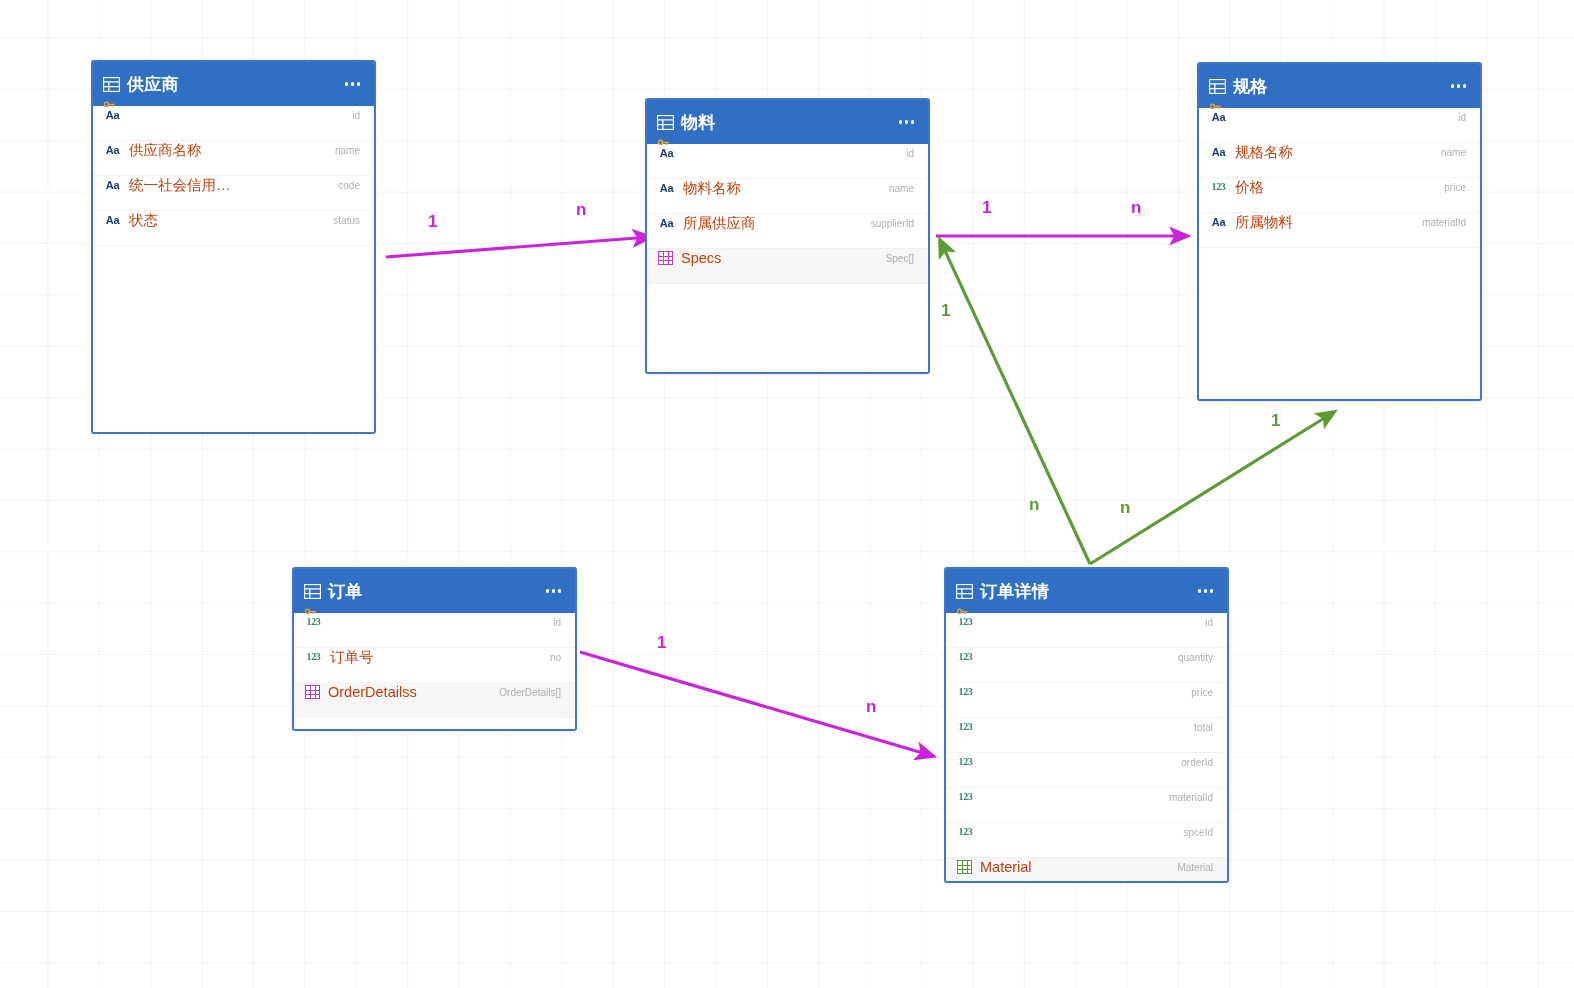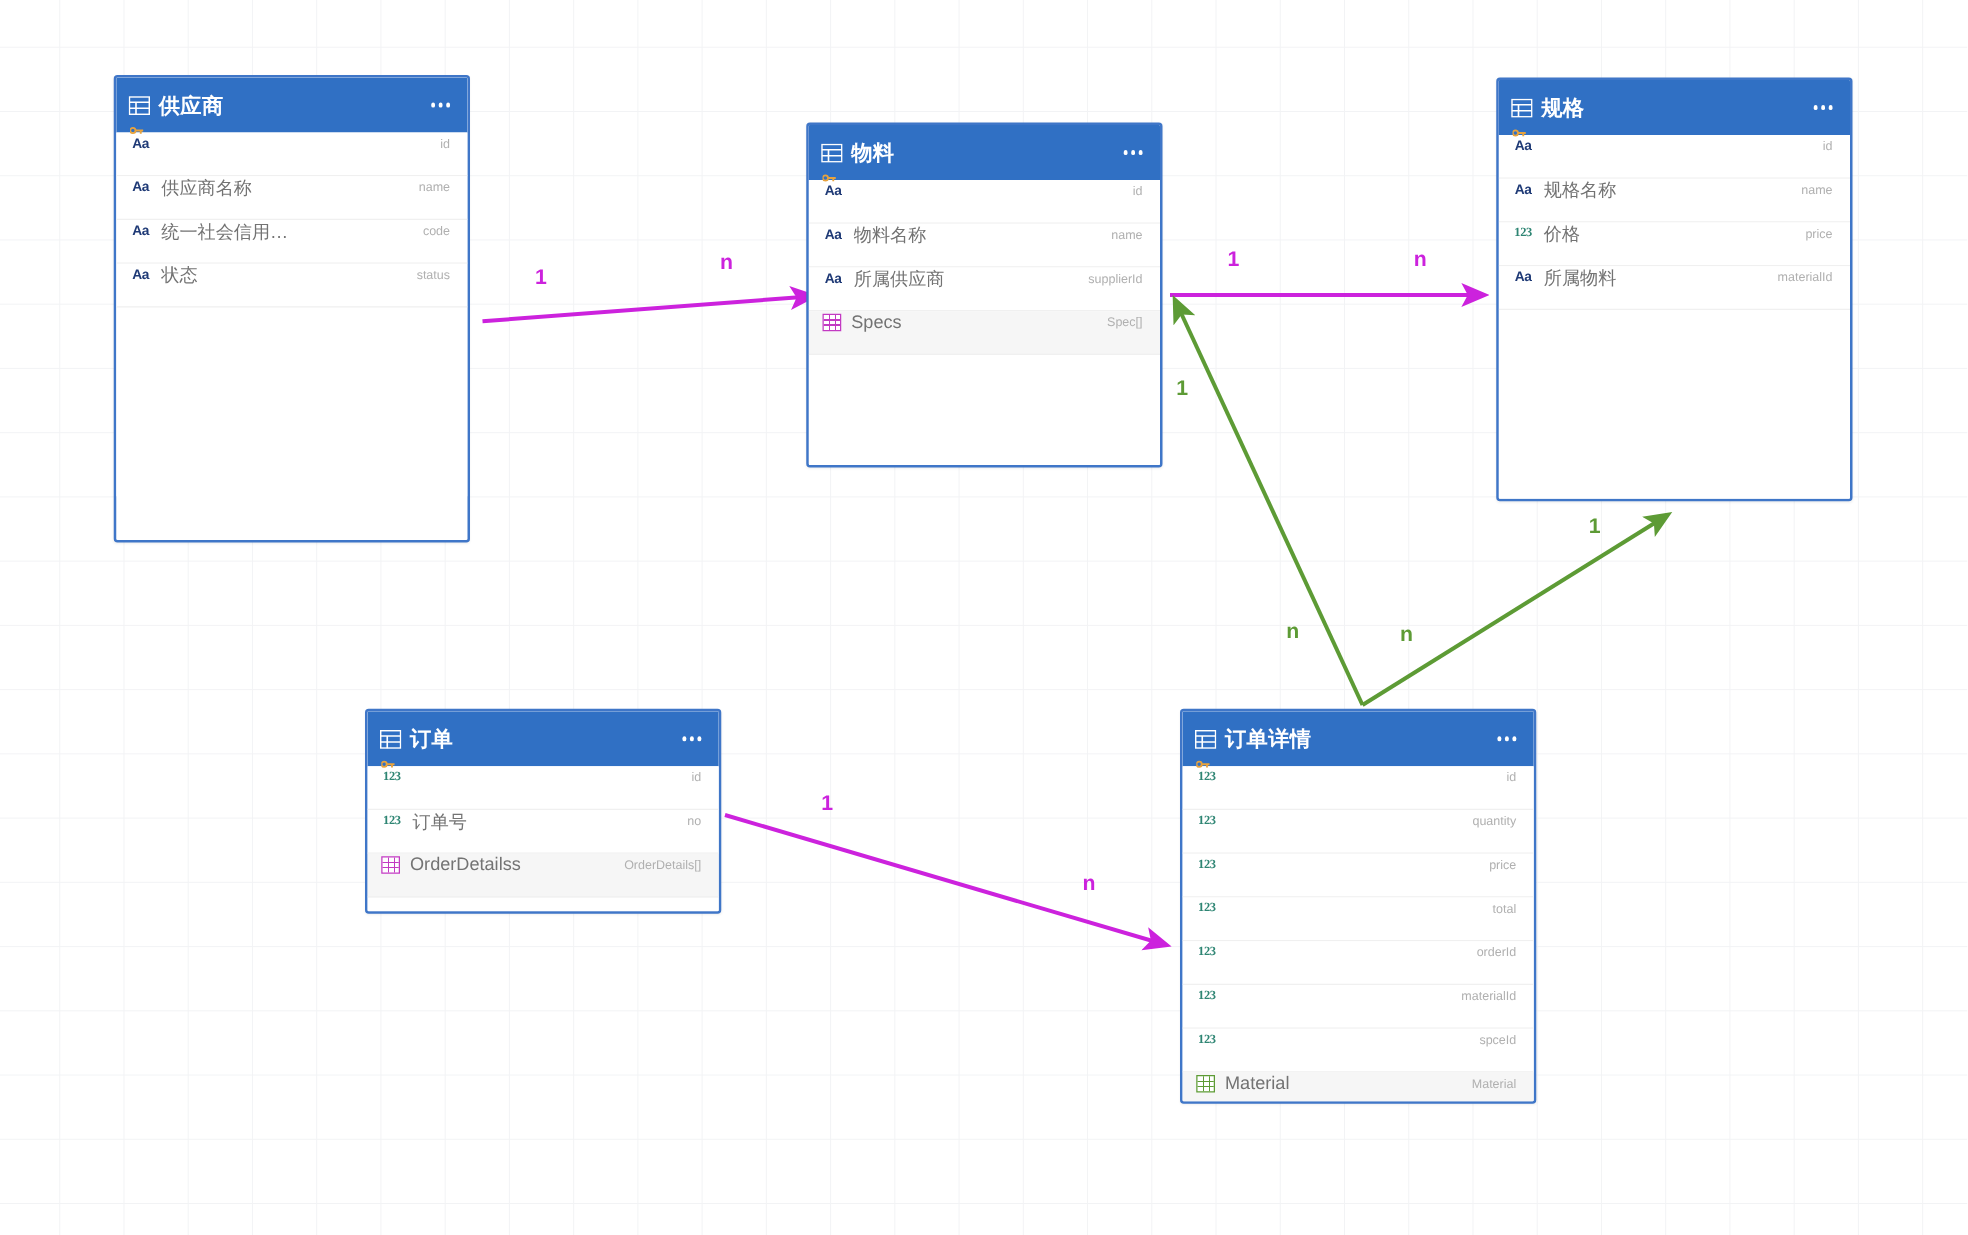--- a/index.html
+++ b/index.html
@@ -72,21 +72,21 @@
     display: flex;
     align-items: center;
     padding: 0 14px 16px 11px;
     box-sizing: border-box;
     border-bottom: 1px solid #f0f0f0;
     background: #ffffff;
   }
   .row.rel { background: #f6f6f6; }
   .row .fname {
     font-size: 14.5px;
-    color: #737373;
+    color: #c2410c;
     margin-left: 8px;
     white-space: nowrap;
   }
   .row .ftype {
     margin-left: auto;
     font-size: 10px;
     color: #b0b0b0;
     white-space: nowrap;
   }
   .spacer { background: #ffffff; }

